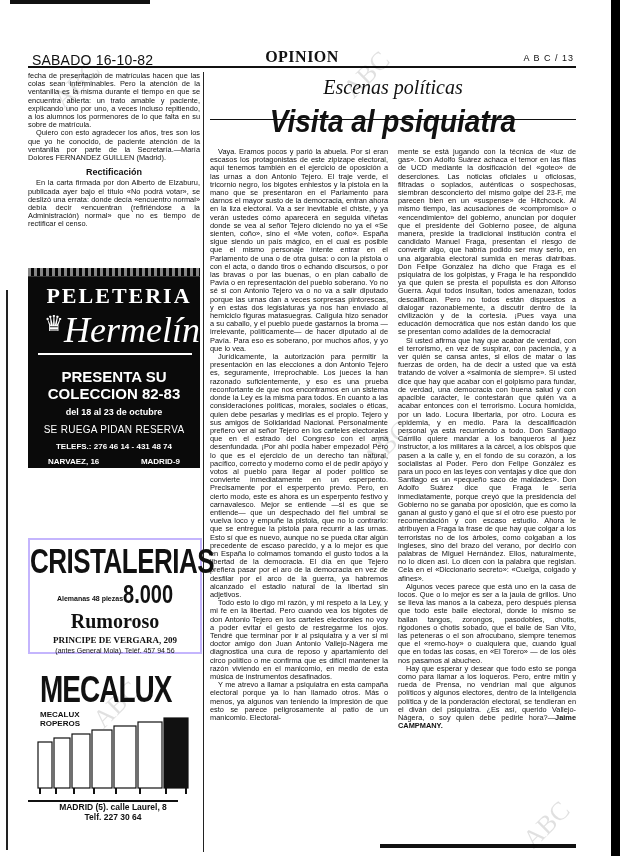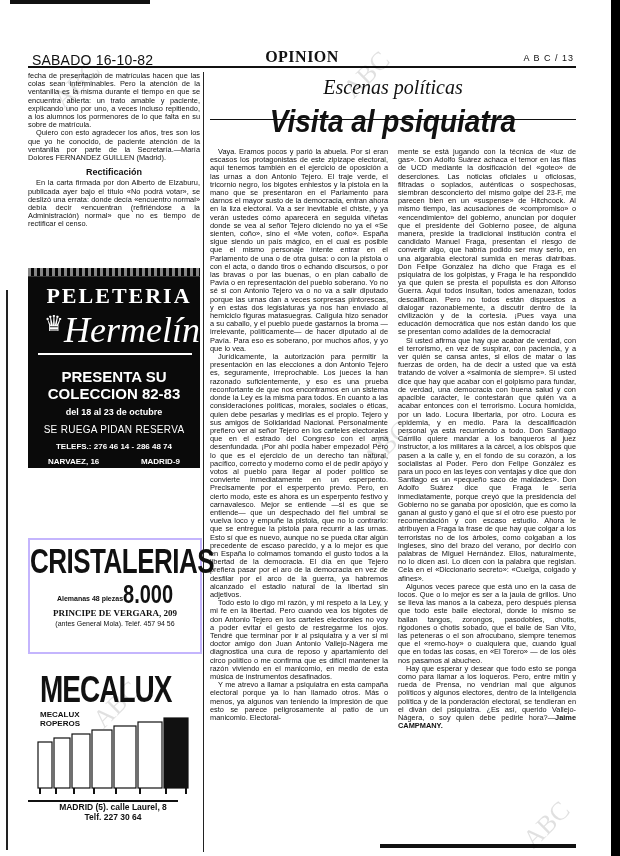--- a/index.html
+++ b/index.html
@@ -91,33 +91,34 @@
   <div class="brand">PELETERIA</div>
   <div class="logo-row">
     <span class="crown">♛</span>
     <span class="script">Hermelín</span>
     <div class="underline"></div>
   </div>
   <div class="pres">PRESENTA SU</div>
   <div class="pres">COLECCION 82-83</div>
   <div class="dates">del 18 al 23 de octubre</div>
   <div class="reserve">SE RUEGA PIDAN RESERVA</div>
-  <div class="tel">TELEFS.: 276 46 14 - 286 48 74</div>
+  <div class="tel">TELEFS.: 276 46 14 - 431 48 74</div>
   <div class="addr">
     <span>NARVAEZ, 16</span>
     <span>MADRID-9</span>
   </div>
 </div>
 
 <div class="ad-crist">
   <div class="big">CRISTALERIAS</div>
   <div class="offer">
     <span class="small">Alemanas 48 piezas</span>
     <span class="price">8.000</span>
   </div>
+  <div class="store">Rumoroso</div>
   <div class="street">PRINCIPE DE VERGARA, 209</div>
   <div class="phone">(antes General Mola). Teléf. 457 94 56</div>
 </div>
 
 <div class="ad-mecalux">
   <div class="big">MECALUX</div>
   <div class="l1">MECALUX</div>
   <div class="l2">ROPEROS</div>
   <svg class="lockers" viewBox="0 0 156 84">
     <g stroke="#111" stroke-width="1.2" fill="#fff">

